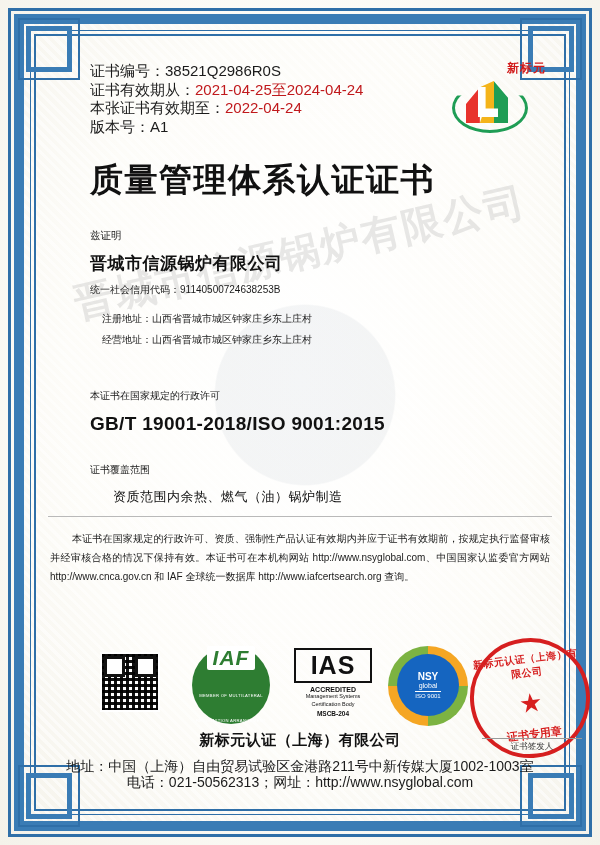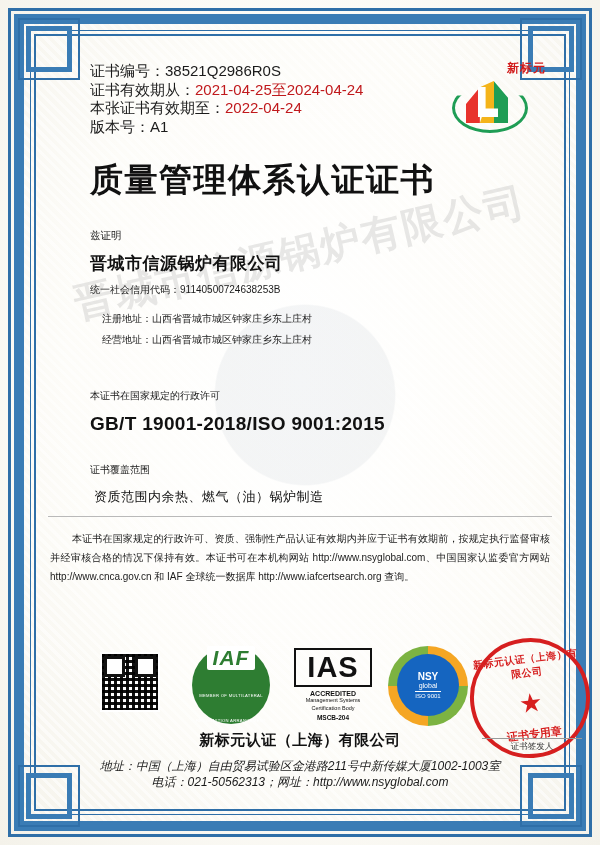--- a/index.html
+++ b/index.html
@@ -115,21 +115,21 @@
   }
 
   .hereby{margin-left:44px;margin-top:26px;font-size:10.5px;color:#1b1b1b;}
   .company{margin-left:44px;margin-top:9px;font-size:17px;font-weight:bold;color:#111;letter-spacing:.5px;}
   .credit{margin-left:44px;margin-top:8px;font-size:10px;color:#1b1b1b;}
   .addr{margin-left:56px;margin-top:12px;font-size:10px;color:#1b1b1b;line-height:19px;}
 
   .std-lead{margin-left:44px;margin-top:40px;font-size:10px;color:#1b1b1b;}
   .std{margin-left:44px;margin-top:10px;font-size:19px;font-weight:bold;color:#111;letter-spacing:.3px;}
   .scope-lead{margin-left:44px;margin-top:28px;font-size:10px;color:#1b1b1b;}
-  .scope{margin-left:48px;margin-top:11px;font-size:13px;color:#111;letter-spacing:.5px;}
+  .scope{margin-left:67px;margin-top:11px;font-size:13px;color:#111;letter-spacing:.5px;}
 
   .divider{
     position:absolute;left:2px;right:2px;top:470px;height:1px;background:#b9b9b9;
   }
 
   .note{
     position:absolute;left:4px;right:4px;top:483px;
     font-size:10px;color:#1b1b1b;line-height:19px;text-align:justify;
     text-indent:22px;
   }
@@ -155,21 +155,21 @@
     background:#2e7d32;color:#fff;display:flex;align-items:center;justify-content:space-between;
     flex-direction:column;
   }
   .iaf .big{font-size:21px;font-weight:bold;font-style:italic;letter-spacing:1px;background:#fff;color:#2e7d32;padding:0 6px;border-radius:2px;}
   .iaf .sm{font-size:4.2px;letter-spacing:.3px;margin-top:3px;text-align:center;line-height:6px;}
   .iaf .sm2{font-size:4.2px;letter-spacing:.3px;text-align:center;line-height:6px;}
 
   .ias{
     position:absolute;left:242px;top:2px;width:78px;text-align:center;color:#111;
   }
-  .ias .big{font-size:29px;font-weight:bold;letter-spacing:1px;border:2px solid #111;padding:1px 0;}
+  .ias .big{font-size:25px;font-weight:bold;letter-spacing:1px;border:2px solid #111;padding:1px 0;}
   .ias .l1{font-size:7px;font-weight:bold;margin-top:3px;}
   .ias .l2{font-size:5.5px;line-height:7.5px;}
   .ias .l3{font-size:6.5px;font-weight:bold;margin-top:2px;}
 
   .ukas{
     position:absolute;left:336px;top:0;width:80px;height:80px;border-radius:50%;
     background:conic-gradient(#f5a623 0 25%,#7cb342 25% 50%,#f5a623 50% 75%,#7cb342 75% 100%);
     display:flex;align-items:center;justify-content:center;
   }
   .ukas .inner{
@@ -204,21 +204,21 @@
     position:absolute;left:0;bottom:12px;width:100%;text-align:center;font-size:11px;font-weight:bold;
   }
   .signature{
     position:absolute;left:430px;top:92px;width:100px;text-align:center;
     font-size:8.5px;color:#333;border-top:1px solid #999;padding-top:2px;
   }
 
   
   .footer{position:absolute;left:0;right:0;bottom:10px;text-align:center;}
   .footer .fname{font-size:15px;font-weight:bold;color:#111;letter-spacing:.5px;}
-  .footer .fline{font-size:12px;color:#1b1b1b;margin-top:9px;line-height:14px;font-style:italic;}
+  .footer .fline{font-size:14px;color:#1b1b1b;margin-top:9px;line-height:14px;}
 </style>
 </head>
 <body>
 
 <div class="page">
 
   <div class="frame-outer"></div>
   <div class="frame-mid"></div>
   <div class="frame-inner"></div>
   <div class="frame-inner2"></div>

